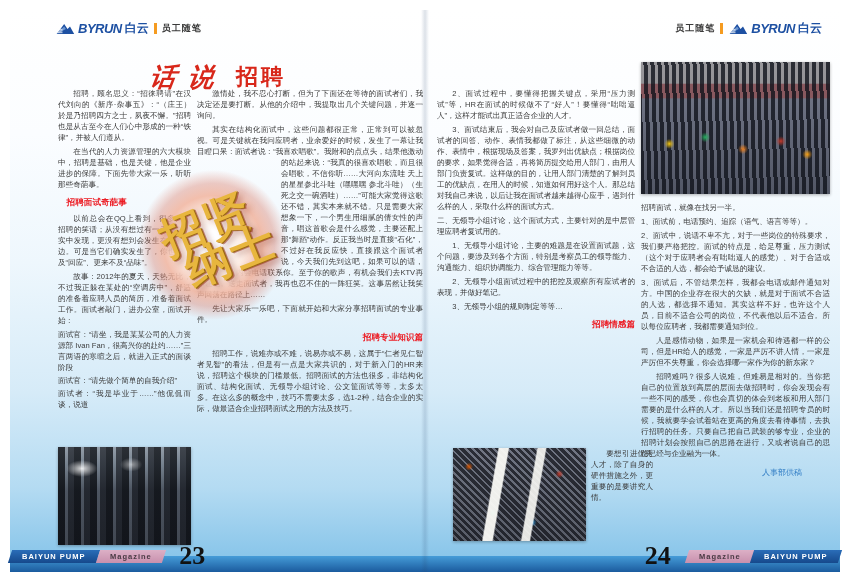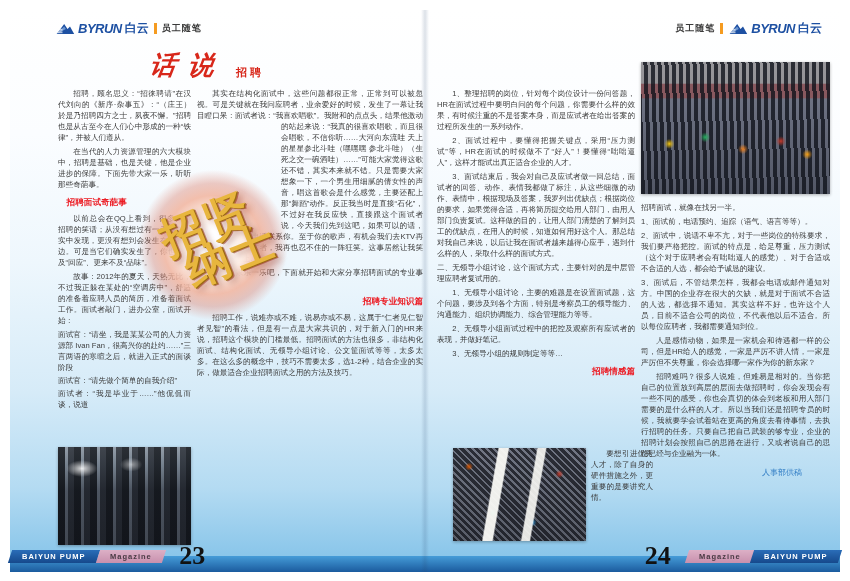--- a/index.html
+++ b/index.html
@@ -19,21 +19,21 @@
   .logo{display:flex;align-items:center;gap:3px;}
   .logo-byrun{font-style:italic;font-weight:bold;font-size:13px;color:#1d50a2;letter-spacing:-0.5px;}
   .logo-baiyun{font-weight:bold;font-size:12px;color:#1d50a2;}
   .hdr-sep{width:3px;height:11px;background:#f59b20;display:inline-block;}
   .hdr-section{font-size:9px;color:#3a3a3a;font-weight:bold;letter-spacing:1px;}
 
   
   .title-row{position:absolute;left:140px;top:38px;display:flex;align-items:flex-end;gap:10px;}
   .title-script{font-family:"DejaVu Serif",serif;font-style:italic;font-weight:bold;font-size:26px;
     color:#d8271a;letter-spacing:12px;transform:skewX(-8deg);}
-  .title-bold{font-size:11px;font-weight:bold;color:#d8271a;letter-spacing:3px;padding-bottom:3px;margin-top:14px;}
+  .title-bold{font-size:22px;font-weight:bold;color:#d8271a;letter-spacing:3px;padding-bottom:3px;margin-top:14px;}
 
   
   .col{position:absolute;font-size:7.6px;line-height:11px;color:#3b3b3b;text-align:justify;}
   .col p{margin:0 0 3px;text-indent:2em;}
   .col p.noind{text-indent:0;}
   .col p.dlg{text-indent:0;margin:2px 0;}
   .redhead{color:#ec1c24;font-weight:bold;font-size:8.6px;margin:7px 0 5px;}
   .redhead.center{text-align:right;text-indent:0;}
   .redhead.left{text-indent:1em;}
   .lp-col1{left:48px;top:78px;width:133px;}
@@ -146,41 +146,41 @@
       <p>在当代的人力资源管理的六大模块中，招聘是基础，也是关键，他是企业进步的保障。下面先带大家一乐，听听那些奇葩事。</p>
       <div class="redhead left">招聘面试奇葩事</div>
       <p>以前总会在QQ上看到，很多关于招聘的笑话；从没有想过有一天会在现实中发现，更没有想到会发生在你的身边。可是当它们确实发生了，你也来不及“回应”、更来不及“品味”。</p>
       <p>故事：2012年的夏天，天热无比，不过我正躲在某处的“空调房中”，舒适的准备着应聘人员的简历，准备着面试工作。面试者敲门，进办公室，面试开始：</p>
       <p class="dlg">面试官：“请坐，我是某某公司的人力资源部 Ivan Fan，很高兴你的赴约……”三言两语的寒暄之后，就进入正式的面谈阶段</p>
       <p class="dlg">面试官：“请先做个简单的自我介绍”</p>
       <p class="dlg">面试者：“我是毕业于……”他侃侃而谈，说道</p>
     </div>
 
     <div class="col lp-col2">
+      <p>激情处，我不忍心打断，但为了下面还在等待的面试者们，我决定还是要打断。从他的介绍中，我提取出几个关键问题，并逐一询问。</p>
       <p>
         <span>其实在结构化面试中，这些问题都很正常，正常到可以被忽视。可是关键就在我问应聘者，业余爱好的时候，发生了一幕让我目瞪口呆：面试者说：“我喜欢唱歌”。我附和的点点头，结果他</span><span class="diamond-gap"></span><span>激动的站起来说：“我真的很喜欢唱歌，而且很会唱歌，不信你听……大河向东流哇 天上的星星参北斗哇（嘿嘿嘿 参北斗哇）（生死之交一碗酒哇）……”可能大家觉得这歌还不错，其实本来就不错。只是需要大家想象一下，一个男生用细腻的倩女性的声音，唱这首歌会是什么感觉，主要还配上那“舞蹈”动作。反正我当时是直接“石化”，不过好在我反应快，直接跟这个面试者说，今天我们先到这吧，如果可以的话，三个工作日内会电话联系你。至于你的歌声，有机会我们去KTV再印证吧。送走面试者，我再也忍不住的一阵狂笑。这事居然让我笑声回荡在路径上……</span>
       </p>
       <p>先让大家乐一乐吧，下面就开始和大家分享招聘面试的专业事件。</p>
       <div class="redhead center">招聘专业知识篇</div>
       <p>招聘工作，说难亦或不难，说易亦或不易，这属于“仁者见仁智者见智”的看法，但是有一点是大家共识的，对于新入门的HR来说，招聘这个模块的门槛最低。招聘面试的方法也很多，非结构化面试、结构化面试、无领导小组讨论、公文筐面试等等，太多太多。在这么多的概念中，技巧不需要太多，选1-2种，结合企业的实际，做最适合企业招聘面试之用的方法及技巧。</p>
     </div>
 
     <div class="gold-diamond">
       <div class="gold-chars">
         <span class="gc1">招</span>
         <span class="gc2">贤</span>
         <span class="gc3">纳</span>
         <span class="gc4">士</span>
       </div>
     </div>
 
     <div class="photo ph-interview"></div>
 
     <div class="col rp-main">
-      <p>1、整理招聘的岗位，针对每个岗位设计一份问答题，HR在面试过程中要明白问的每个问题，你需要什么样的效果，有时候注重的不是答案本身，而是应试者在给出答案的过程所发生的一系列动作。</p>
       <p>2、面试过程中，要懂得把握关键点，采用“压力测试”等，HR在面试的时候做不了“好人”！要懂得“咄咄逼人”，这样才能试出真正适合企业的人才。</p>
       <p>3、面试结束后，我会对自己及应试者做一回总结，面试者的回答、动作、表情我都做了标注，从这些细微的动作、表情中，根据现场及答案，我罗列出优缺点；根据岗位的要求，如果觉得合适，再将简历提交给用人部门，由用人部门负责复试。这样做的目的，让用人部门清楚的了解到员工的优缺点，在用人的时候，知道如何用好这个人。那总结对我自己来说，以后让我在面试者越来越得心应手，遇到什么样的人，采取什么样的面试方式。</p>
       <p class="noind">二、无领导小组讨论，这个面试方式，主要针对的是中层管理应聘者复试用的。</p>
       <p>1、无领导小组讨论，主要的难题是在设置面试题，这个问题，要涉及到各个方面，特别是考察员工的领导能力、沟通能力、组织协调能力、综合管理能力等等。</p>
       <p>2、无领导小组面试过程中的把控及观察所有应试者的表现，并做好笔记。</p>
       <p>3、无领导小组的规则制定等等…</p>
       <div class="redhead center">招聘情感篇</div>
     </div>
 
     <div class="rp-photorow">

